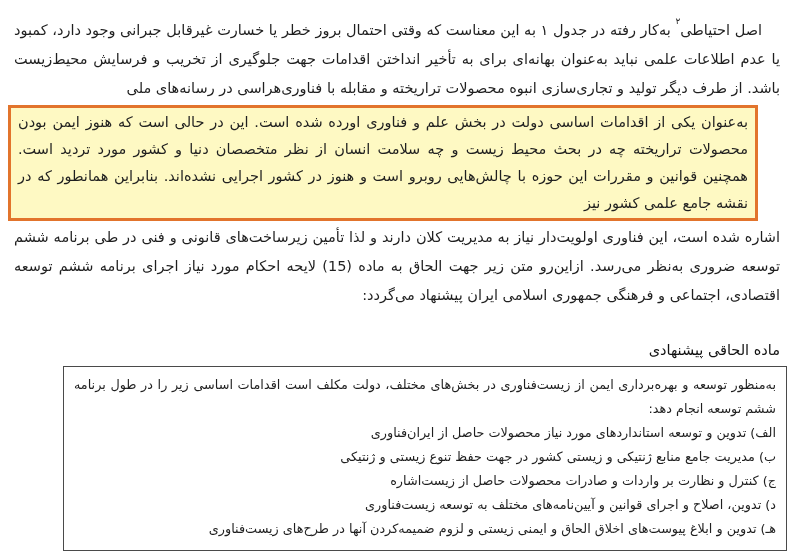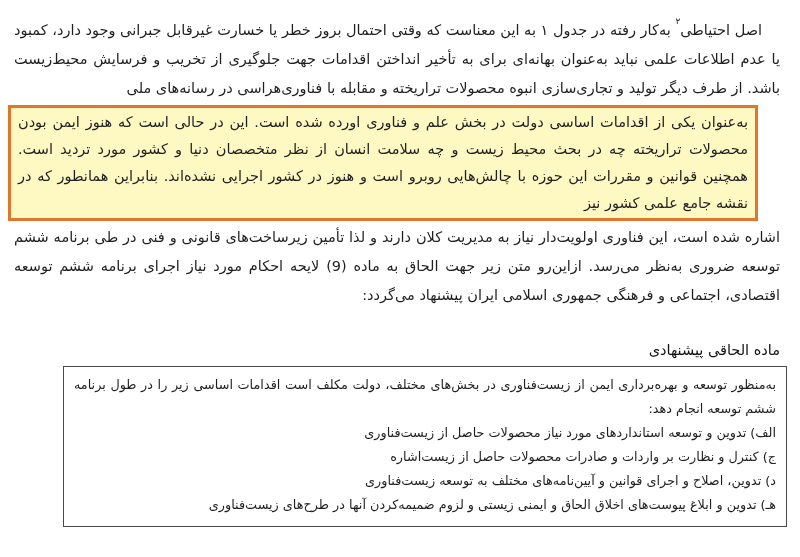--- a/index.html
+++ b/index.html
@@ -76,25 +76,26 @@
 <body>
 
 <div class="page">
 
   <p class="para para-first"><span>اصل احتیاطی</span><sup class="fnref">۲</sup><span> به‌کار رفته در جدول ۱ به این معناست که وقتی احتمال بروز خطر یا خسارت غیرقابل جبرانی وجود دارد، کمبود یا عدم اطلاعات علمی نباید به‌عنوان بهانه‌ای برای به تأخیر انداختن اقدامات جهت جلوگیری از تخریب و فرسایش محیط‌زیست باشد. از طرف دیگر تولید و تجاری‌سازی انبوه محصولات تراریخته و مقابله با فناوری‌هراسی در رسانه‌های ملی</span></p>
 
   <div class="highlight-box">
     <p class="para">به‌عنوان یکی از اقدامات اساسی دولت در بخش علم و فناوری اورده شده است. این در حالی است که هنوز ایمن بودن محصولات تراریخته چه در بحث محیط زیست و چه سلامت انسان از نظر متخصصان دنیا و کشور مورد تردید است. همچنین قوانین و مقررات این حوزه با چالش‌هایی روبرو است و هنوز در کشور اجرایی نشده‌اند. بنابراین همانطور که در نقشه جامع علمی کشور نیز</p>
   </div>
 
-  <p class="para">اشاره شده است، این فناوری اولویت‌دار نیاز به مدیریت کلان دارند و لذا تأمین زیرساخت‌های قانونی و فنی در طی برنامه ششم توسعه ضروری به‌نظر می‌رسد. ازاین‌رو متن زیر جهت الحاق به ماده (9) لایحه احکام مورد نیاز اجرای برنامه ششم توسعه اقتصادی، اجتماعی و فرهنگی جمهوری اسلامی ایران پیشنهاد می‌گردد:</p>
+  <p class="para">اشاره شده است، این فناوری اولویت‌دار نیاز به مدیریت کلان دارند و لذا تأمین زیرساخت‌های قانونی و فنی در طی برنامه ششم توسعه ضروری به‌نظر می‌رسد. ازاین‌رو متن زیر جهت الحاق به ماده (15) لایحه احکام مورد نیاز اجرای برنامه ششم توسعه اقتصادی، اجتماعی و فرهنگی جمهوری اسلامی ایران پیشنهاد می‌گردد:</p>
 
   <h3 class="heading">ماده الحاقی پیشنهادی</h3>
 
   <div class="proposal-box">
     <p class="intro">به‌منظور توسعه و بهره‌برداری ایمن از زیست‌فناوری در بخش‌های مختلف، دولت مکلف است اقدامات اساسی زیر را در طول برنامه ششم توسعه انجام دهد:</p>
-    <div class="item">الف) تدوین و توسعه استانداردهای مورد نیاز محصولات حاصل از زیست‌فناوری</div>
+    <div class="item">الف) تدوین و توسعه استانداردهای مورد نیاز محصولات حاصل از ایران‌فناوری</div>
+    <div class="item">ب) مدیریت جامع منابع ژنتیکی و زیستی کشور در جهت حفظ تنوع زیستی و ژنتیکی</div>
     <div class="item">ج) کنترل و نظارت بر واردات و صادرات محصولات حاصل از زیست‌اشاره</div>
     <div class="item">د) تدوین، اصلاح و اجرای قوانین و آیین‌نامه‌های مختلف به توسعه زیست‌فناوری</div>
     <div class="item">هـ) تدوین و ابلاغ پیوست‌های اخلاق الحاق و ایمنی زیستی و لزوم ضمیمه‌کردن آنها در طرح‌های زیست‌فناوری</div>
   </div>
 
 </div>
 
 </body></html>

